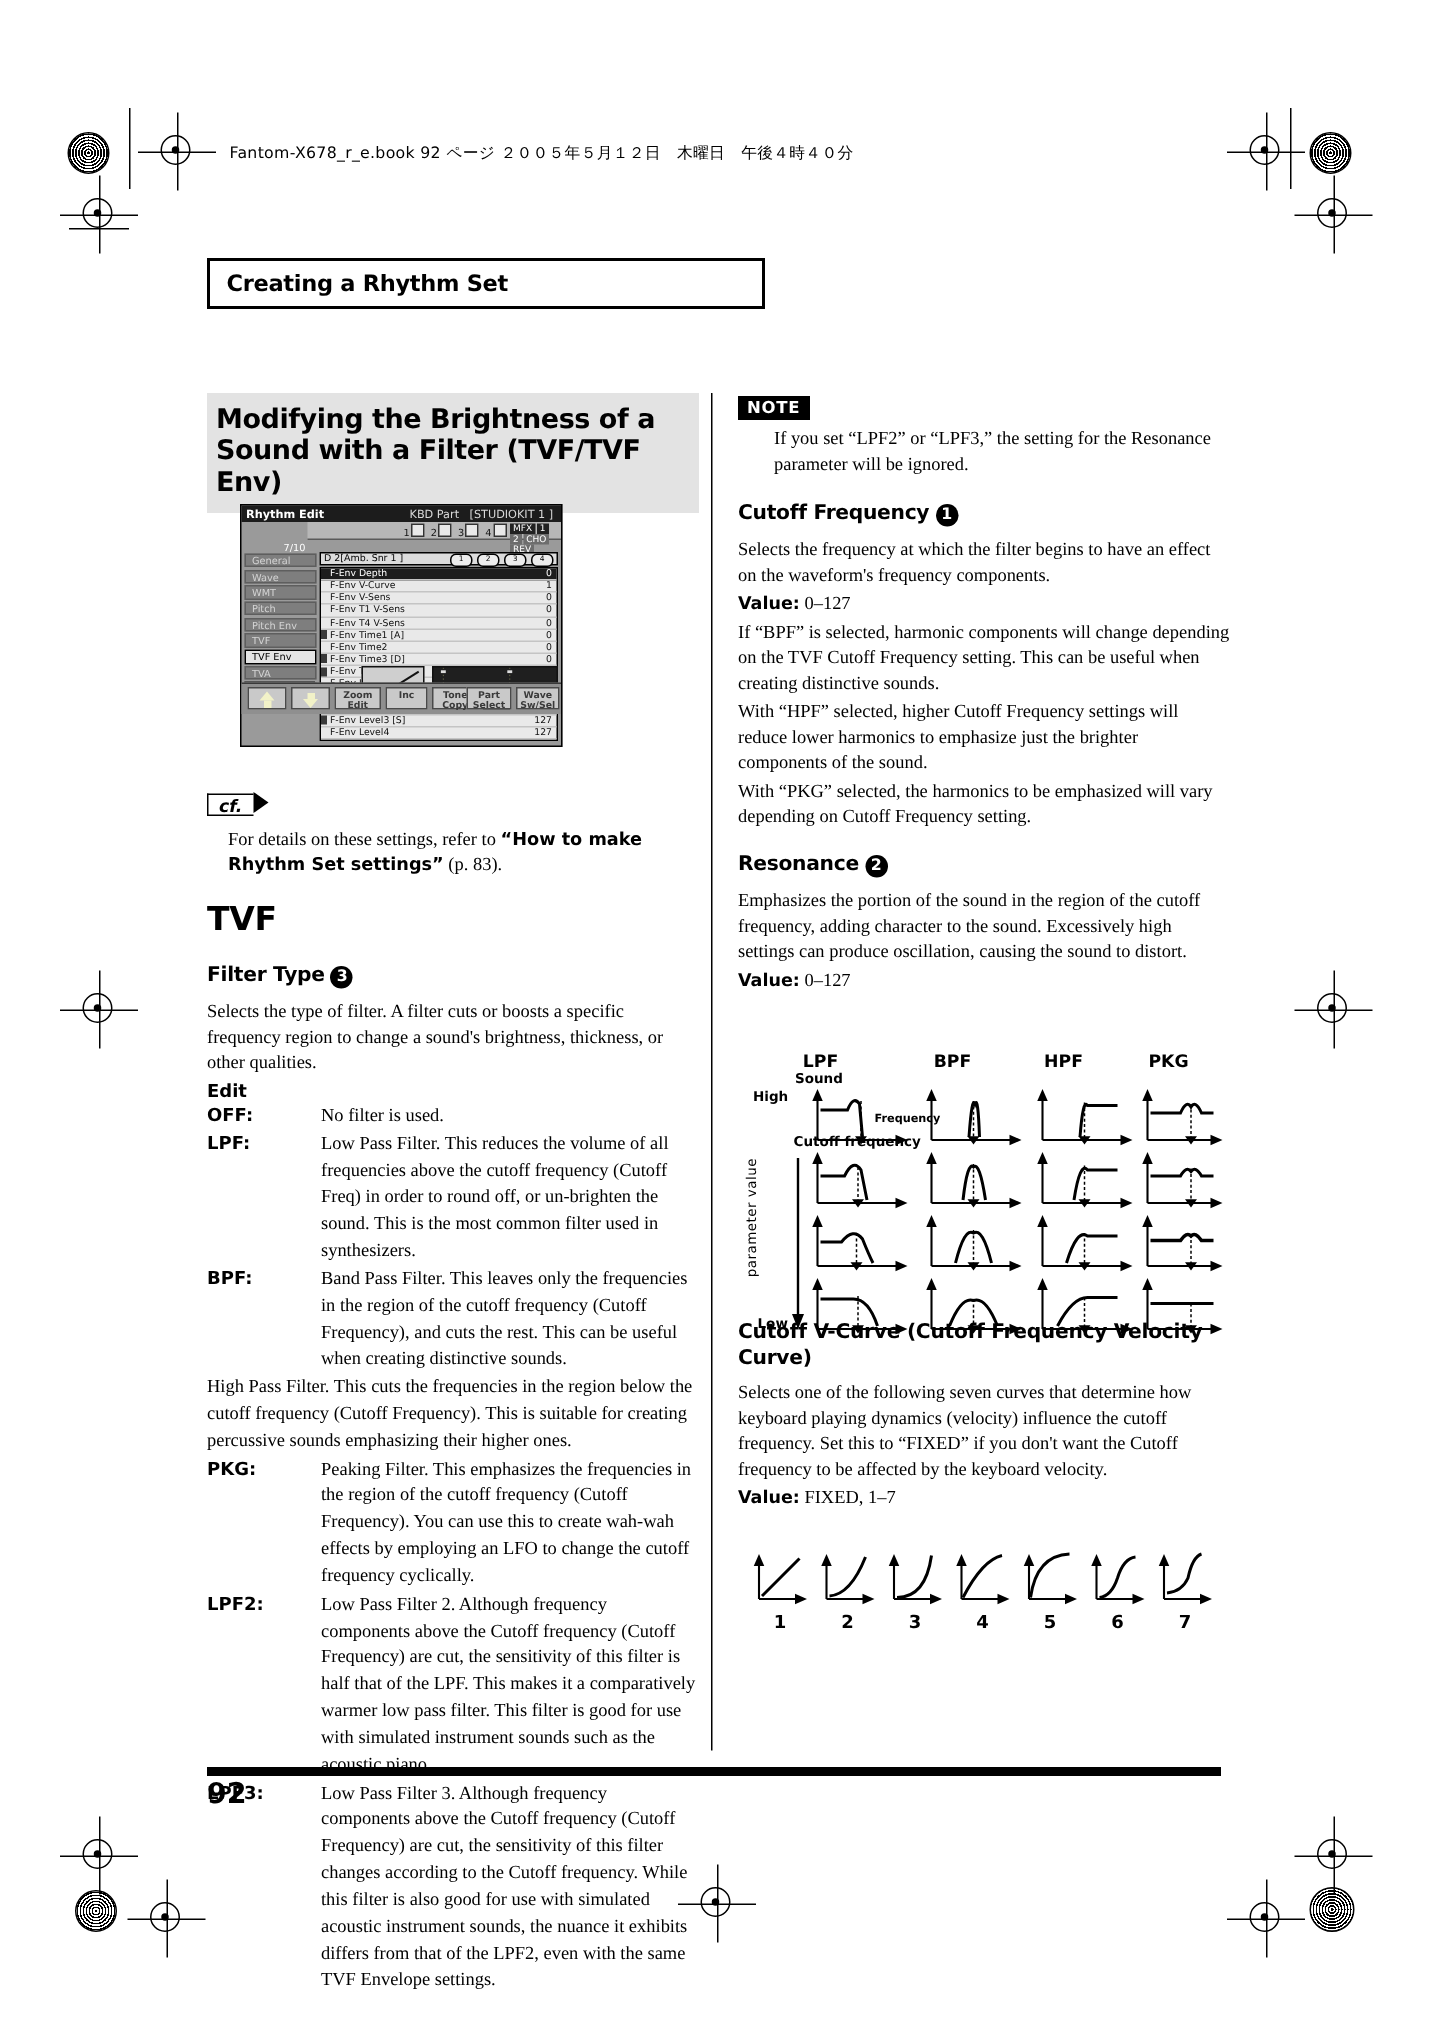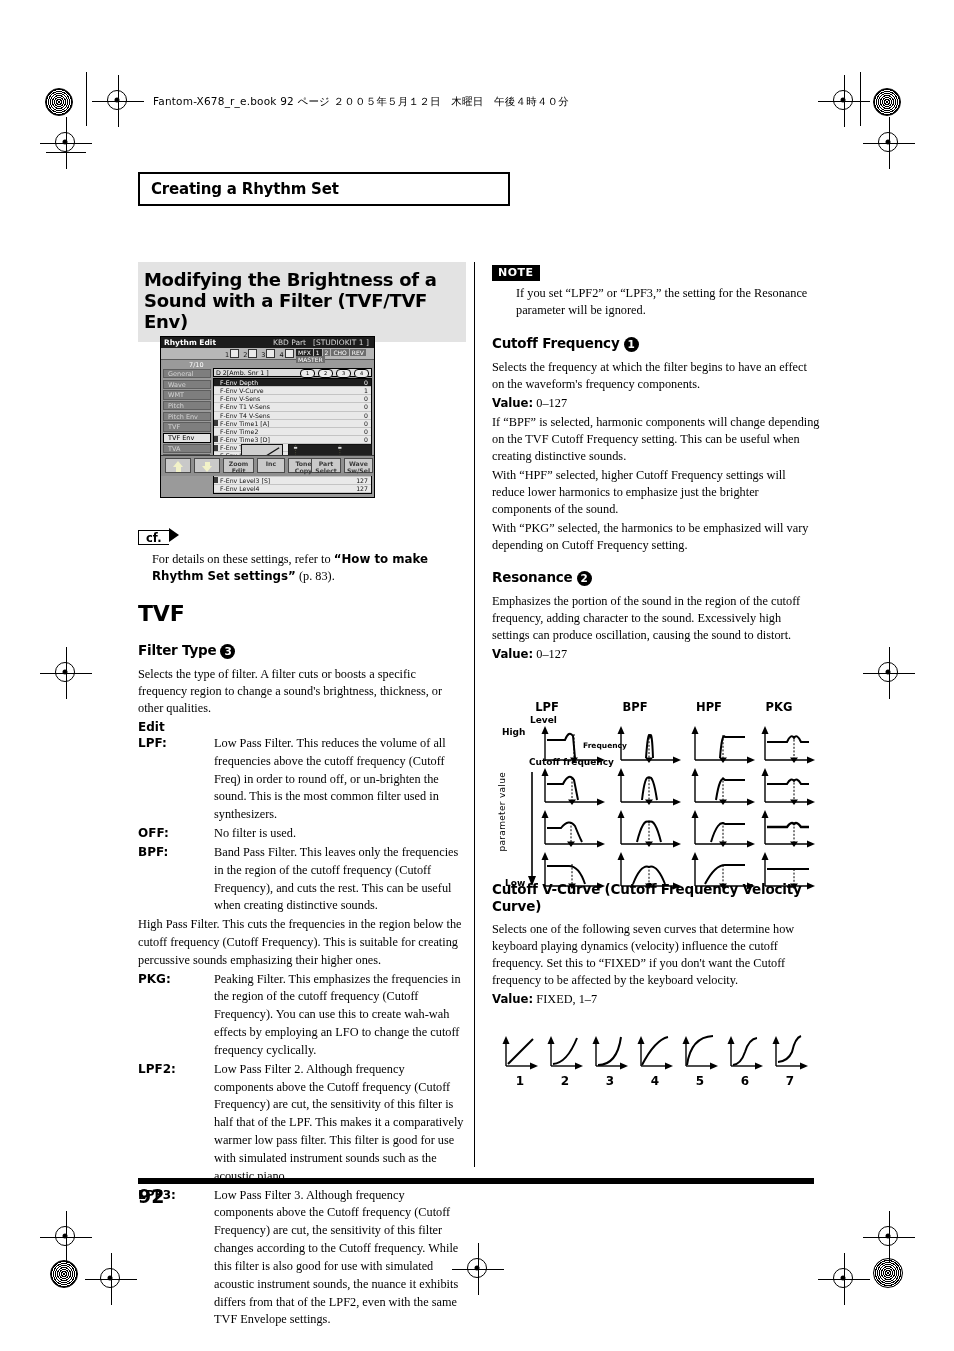--- a/index.html
+++ b/index.html
@@ -41,35 +41,35 @@
 
   
   .dl{margin-top:1px;}
   .dl .row{display:flex;margin-bottom:1px;}
   .dl .dt{width:76px;flex:none;font-family:"DejaVu Sans",sans-serif;font-weight:bold;font-size:12px;line-height:1.45;}
   .dl .dd{flex:1;font-size:12.3px;line-height:1.45;}
 
   
   .note-tag{display:inline-block;background:#000;color:#fff;font-family:"DejaVu Sans",sans-serif;font-weight:bold;font-size:11px;padding:1px 6px 2px 6px;letter-spacing:.5px;}
   .note-body{margin-left:24px;margin-top:4px;}
-  .cf-tag{position:relative;display:inline-block;height:15px;}
+  .cf-tag{position:relative;display:inline-block;height:15px;font-style:italic;}
   .cf-tag .box{display:inline-block;border:1.6px solid #000;border-right:none;padding:0 7px;height:15px;line-height:14px;font-family:"DejaVu Sans",sans-serif;font-weight:bold;font-size:11.5px;box-sizing:border-box;}
   .cf-tag .arw{display:inline-block;width:0;height:0;border-left:10px solid #000;border-top:7.5px solid transparent;border-bottom:7.5px solid transparent;vertical-align:top;}
   .cf-body{margin-top:5px;font-size:12.3px;line-height:1.4;margin-left:14px;}
   .cf-body b{font-family:"DejaVu Sans",sans-serif;font-size:11.8px;}
 
   .circnum{display:inline-block;width:15px;height:15px;border-radius:50%;background:#000;color:#fff;font-family:"DejaVu Sans",sans-serif;font-size:10.5px;font-weight:bold;text-align:center;line-height:15px;vertical-align:1px;}
 
   
   .lcd{position:absolute;left:160px;top:336px;width:215px;height:162px;background:#9a9a9a;border:1px solid #000;box-sizing:border-box;
        font-family:"DejaVu Sans",sans-serif;}
   .lcd-title{height:11px;background:#1c1c1c;color:#fff;font-size:7.5px;font-weight:bold;line-height:11px;padding-left:3px;position:relative;}
   .lcd-title .r1{position:absolute;left:112px;top:0;font-weight:normal;color:#d8d8d8;}
   .lcd-title .r2{position:absolute;left:152px;top:0;font-weight:normal;color:#d8d8d8;}
-  .lcd-sub{height:11px;background:#b7b7b7;position:relative;border-bottom:1px solid #5a5a5a;}
+  .lcd-sub{height:11px;background:#b7b7b7;position:relative;border-bottom:1px solid #5a5a5a;margin-left:44px;}
   .lcd-sub .parts{position:absolute;left:64px;top:1px;font-size:6.5px;color:#111;}
   .lcd-sub .chk{display:inline-block;width:7px;height:7px;border:1px solid #333;background:#e9e9e9;vertical-align:-1px;margin:0 4px 0 1px;}
   .lcd-sub .fx{position:absolute;left:135px;top:1px;font-size:6px;}
   .lcd-sub .fx i{font-style:normal;display:inline-block;background:#222;color:#fff;padding:0 2px;margin-right:1px;}
   .lcd-sub .fx u{text-decoration:none;display:inline-block;background:#6d6d6d;color:#fff;padding:0 2px;margin-right:1px;}
   .lcd-body{position:relative;height:116px;}
   .lcd-pageno{position:absolute;left:28px;top:1px;font-size:6.5px;color:#fff;}
   .tabs{position:absolute;left:2px;top:9px;width:48px;}
   .tab{height:9.4px;margin-bottom:1.3px;background:#7e7e7e;color:#d4d4d4;font-size:6.5px;line-height:9.4px;padding-left:4px;border:1px solid #5e5e5e;box-sizing:border-box;}
   .tab.sel{background:#e4e4e4;color:#000;border-color:#000;}
@@ -203,26 +203,26 @@
     <h2 class="big">TVF</h2>
 
     <h3>
       <span>Filter Type</span><span class="num"><span class="circnum">3</span></span>
     </h3>
     <p>Selects the type of filter. A filter cuts or boosts a specific frequency region to change a sound's brightness, thickness, or other qualities.</p>
     <div class="vlabel">Edit</div>
 
     <div class="dl">
       <div class="row">
+        <div class="dt">OFF:</div>
+        <div class="dd">No filter is used.</div>
+      </div>
+      <div class="row">
         <div class="dt">LPF:</div>
         <div class="dd">Low Pass Filter. This reduces the volume of all frequencies above the cutoff frequency (Cutoff Freq) in order to round off, or un-brighten the sound. This is the most common filter used in synthesizers.</div>
-      </div>
-      <div class="row">
-        <div class="dt">OFF:</div>
-        <div class="dd">No filter is used.</div>
       </div>
       <div class="row">
         <div class="dt">BPF:</div>
         <div class="dd">Band Pass Filter. This leaves only the frequencies in the region of the cutoff frequency (Cutoff Frequency), and cuts the rest. This can be useful when creating distinctive sounds.</div>
       </div>
       <div class="row">
         <div class="dd">High Pass Filter. This cuts the frequencies in the region below the cutoff frequency (Cutoff Frequency). This is suitable for creating percussive sounds emphasizing their higher ones.</div>
       </div>
       <div class="row">
         <div class="dt">PKG:</div>
@@ -366,21 +366,21 @@
       <span>FIXED, 1–7</span>
     </p>
   </div>
 
   <div class="fig-filters">
     <div class="fcol-hd" style="left:20px;top:0;">LPF</div>
     <div class="fcol-hd" style="left:108px;top:0;">BPF</div>
     <div class="fcol-hd" style="left:182px;top:0;">HPF</div>
     <div class="fcol-hd" style="left:252px;top:0;">PKG</div>
 
-    <div class="ftxt" style="left:33px;top:15px;">Level</div>
+    <div class="ftxt" style="left:33px;top:15px;">Sound</div>
     <div class="ftxt" style="left:5px;top:27px;">High</div>
     <div class="ftxt" style="left:8px;top:178px;">Low</div>
     <div class="ftxt sm" style="left:86px;top:41px;">Frequency</div>
     <div class="ftxt" style="left:32px;top:57px;">Cutoff frequency</div>
 
     <svg style="position:absolute;left:28px;top:72px;" width="14" height="114">
       <line x1="7" y1="0" x2="7" y2="110" stroke="#000" stroke-width="1.6"></line>
       <polygon points="7,114 3,104 11,104" fill="#000"></polygon>
     </svg>
 

